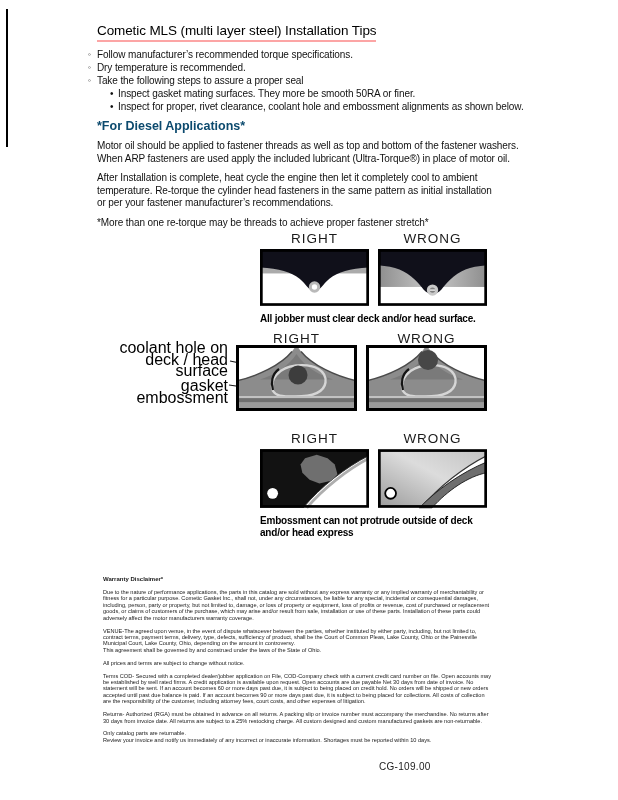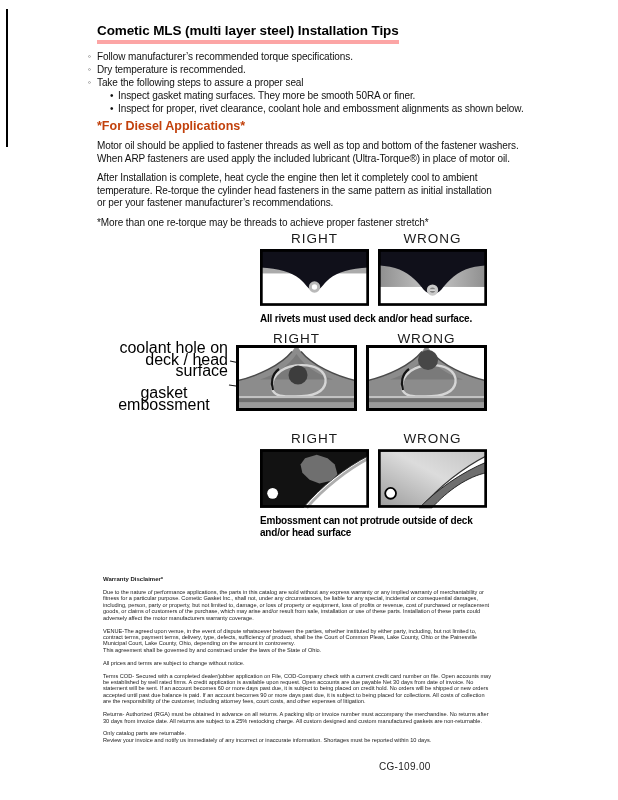--- a/index.html
+++ b/index.html
@@ -12,52 +12,52 @@
     overflow:hidden;
   }
   .page { position:absolute; inset:0; background:#fff; }
 
   .fold-line { position:absolute; left:6px; top:9px; width:1.5px; height:138px; background:#000; }
 
   
   .tips-section { position:absolute; left:97px; top:21px; width:460px; }
   .page-title {
     display:inline-block;
-    font-size:13.5px; font-weight:bold; color:#000;
-    border-bottom:4px solid #fca5a5; padding-bottom:2px;
+    font-size:13.5px; font-weight:normal; color:#000;
+    border-bottom:2px solid #fca5a5; padding-bottom:2px;
     letter-spacing:-0.1px;
   }
   .bullets { margin-top:6px; font-size:10px; line-height:13px; letter-spacing:-0.1px; }
   .bullet-row { display:flex; margin-left:-9px; }
   .bullet-row .marker { width:9px; font-size:8px; line-height:13px; text-align:left; }
   .sub-row { display:flex; margin-left:13px; }
   .sub-row .marker { width:8px; font-size:10px; line-height:13px; }
 
   
   .diesel-section { position:absolute; left:97px; top:119px; width:460px; }
-  .diesel-heading { font-size:12.5px; font-weight:bold; color:#c2410c; margin-bottom:7px; }
+  .diesel-heading { font-size:12.5px; font-weight:bold; color:#0c4a6e; margin-bottom:7px; }
   .diesel-section p { font-size:10px; line-height:12.5px; letter-spacing:-0.1px; margin-bottom:7px; white-space:pre-line; }
 
   
   .dg-row { position:absolute;padding-left:24px; }
   .dg-row1 { left:236px; top:231px; width:251px; }
   .dg-row2 { left:0px;   top:331px; width:618px; height:100px; }
   .dg-row3 { left:236px; top:431px; width:251px; }
   .dg-labels { display:flex; gap:9px; height:14px; }
   .dg-label { width:121px; text-align:center; font-size:13.5px; letter-spacing:1px; color:#1a1a1a; }
   .dg-panels { display:flex; gap:9px; margin-top:1px; }
   .dg-panels svg { display:block; }
   .dg-caption { margin-top:4px; font-size:10px; font-weight:bold; letter-spacing:-0.2px; color:#000; white-space:pre-line; line-height:12px; }
 
   .row2-inner-labels { position:absolute; left:236px; top:0; width:251px; }
   .row2-panels { position:absolute; left:236px; top:13px; }
   .row2-caption { position:absolute; left:236px; top:84px; }
   .ann { position:absolute; width:128px; left:100px; text-align:right; font-size:16px; line-height:11.5px; color:#000; white-space:pre-line; }
   .ann-coolant { top:11px; }
-  .ann-emboss { top:56px;text-align:center; }
+  .ann-emboss { top:49px; }
   .leader-svg { position:absolute; left:0; top:0; width:618px; height:100px; pointer-events:none; }
 
   
   .legal { position:absolute; left:103px; top:576px; width:442px; color:#1a1a1a; }
   .legal-heading { font-size:6px; font-weight:bold; margin-bottom:7px; }
   .legal p { font-size:5.6px; line-height:6.4px; margin-bottom:6.5px; white-space:pre-line; letter-spacing:0; }
 
   .footer-code { position:absolute; left:379px; top:761px; font-size:10px; color:#222; letter-spacing:0.3px; }
 </style>
 </head>
@@ -127,21 +127,21 @@
         </defs>
         <rect width="121" height="63" fill="#ffffff"></rect>
         <rect x="2" y="17" width="117" height="25" fill="url(#g1)"></rect>
         <path d="M0,0 H121 V18 C101,19.5 91,24 80,34 C71,42 70,49.5 60.5,49.5 C51,49.5 50,42 41,34 C30,24 20,19.5 0,18 Z" fill="#10101a"></path>
         <circle cx="60.5" cy="45.5" r="6.3" fill="#c9c9c9"></circle>
         <circle cx="60.5" cy="45.5" r="3" fill="#808080"></circle>
         <rect x="57.5" y="44.7" width="6" height="1.6" fill="#e8e8e8"></rect>
         <rect x="1.5" y="1.5" width="118" height="60" fill="none" stroke="#000" stroke-width="3"></rect>
       </svg>
     </div>
-    <div class="dg-caption">All rivets must used deck and/or head surface.</div>
+    <div class="dg-caption">All jobber must clear deck and/or head surface.</div>
   </div>
 
   <div class="dg-row dg-row2">
     <div class="row2-inner-labels dg-labels">
       <span class="dg-label">RIGHT</span>
       <span class="dg-label">WRONG</span>
     </div>
     <div class="ann ann-coolant">coolant hole on
 deck / head surface</div>
     <div class="ann ann-emboss">gasket embossment</div>
@@ -206,21 +206,21 @@
         </defs>
         <rect width="121" height="65" fill="#ffffff"></rect>
         <path d="M0,0 H121 V7 C95,20 67,42 48,65 L0,65 Z" fill="url(#g3)"></path>
         <path d="M121,7 C95,20 67,42 48,65" fill="none" stroke="#333333" stroke-width="1.2"></path>
         <path d="M121,14 C92,26 64,46 46,65 L60,65 C77,46 100,30 121,26 Z" fill="#6e6e6e" stroke="#1a1a1a" stroke-width="1"></path>
         <circle cx="14" cy="49" r="6" fill="#ffffff" stroke="#000000" stroke-width="2"></circle>
         <rect x="1.5" y="1.5" width="118" height="62" fill="none" stroke="#000" stroke-width="3"></rect>
       </svg>
     </div>
     <div class="dg-caption">Embossment can not protrude outside of deck
-and/or head surface</div>
+and/or head express</div>
   </div>
 
   <section class="legal">
     <h3 class="legal-heading">Warranty Disclaimer*</h3>
     <p>Due to the nature of performance applications, the parts in this catalog are sold without any express warranty or any implied warranty of merchantability or
 fitness for a particular purpose.  Cometic Gasket Inc., shall not, under any circumstances, be liable for any special, incidental or consequential damages,
 including, person, party or property, but not limited to, damage, or loss of property or equipment, loss of profits or revenue, cost of purchased or replacement
 goods, or claims of customers of the purchase, which may arise and/or result from sale, installation or use of these parts.  Installation of these parts could
 adversely affect the motor manufacturers warranty coverage.</p>
     <p>VENUE-The agreed upon venue, in the event of dispute whatsoever between the parties, whether instituted by either party, including, but not limited to,

